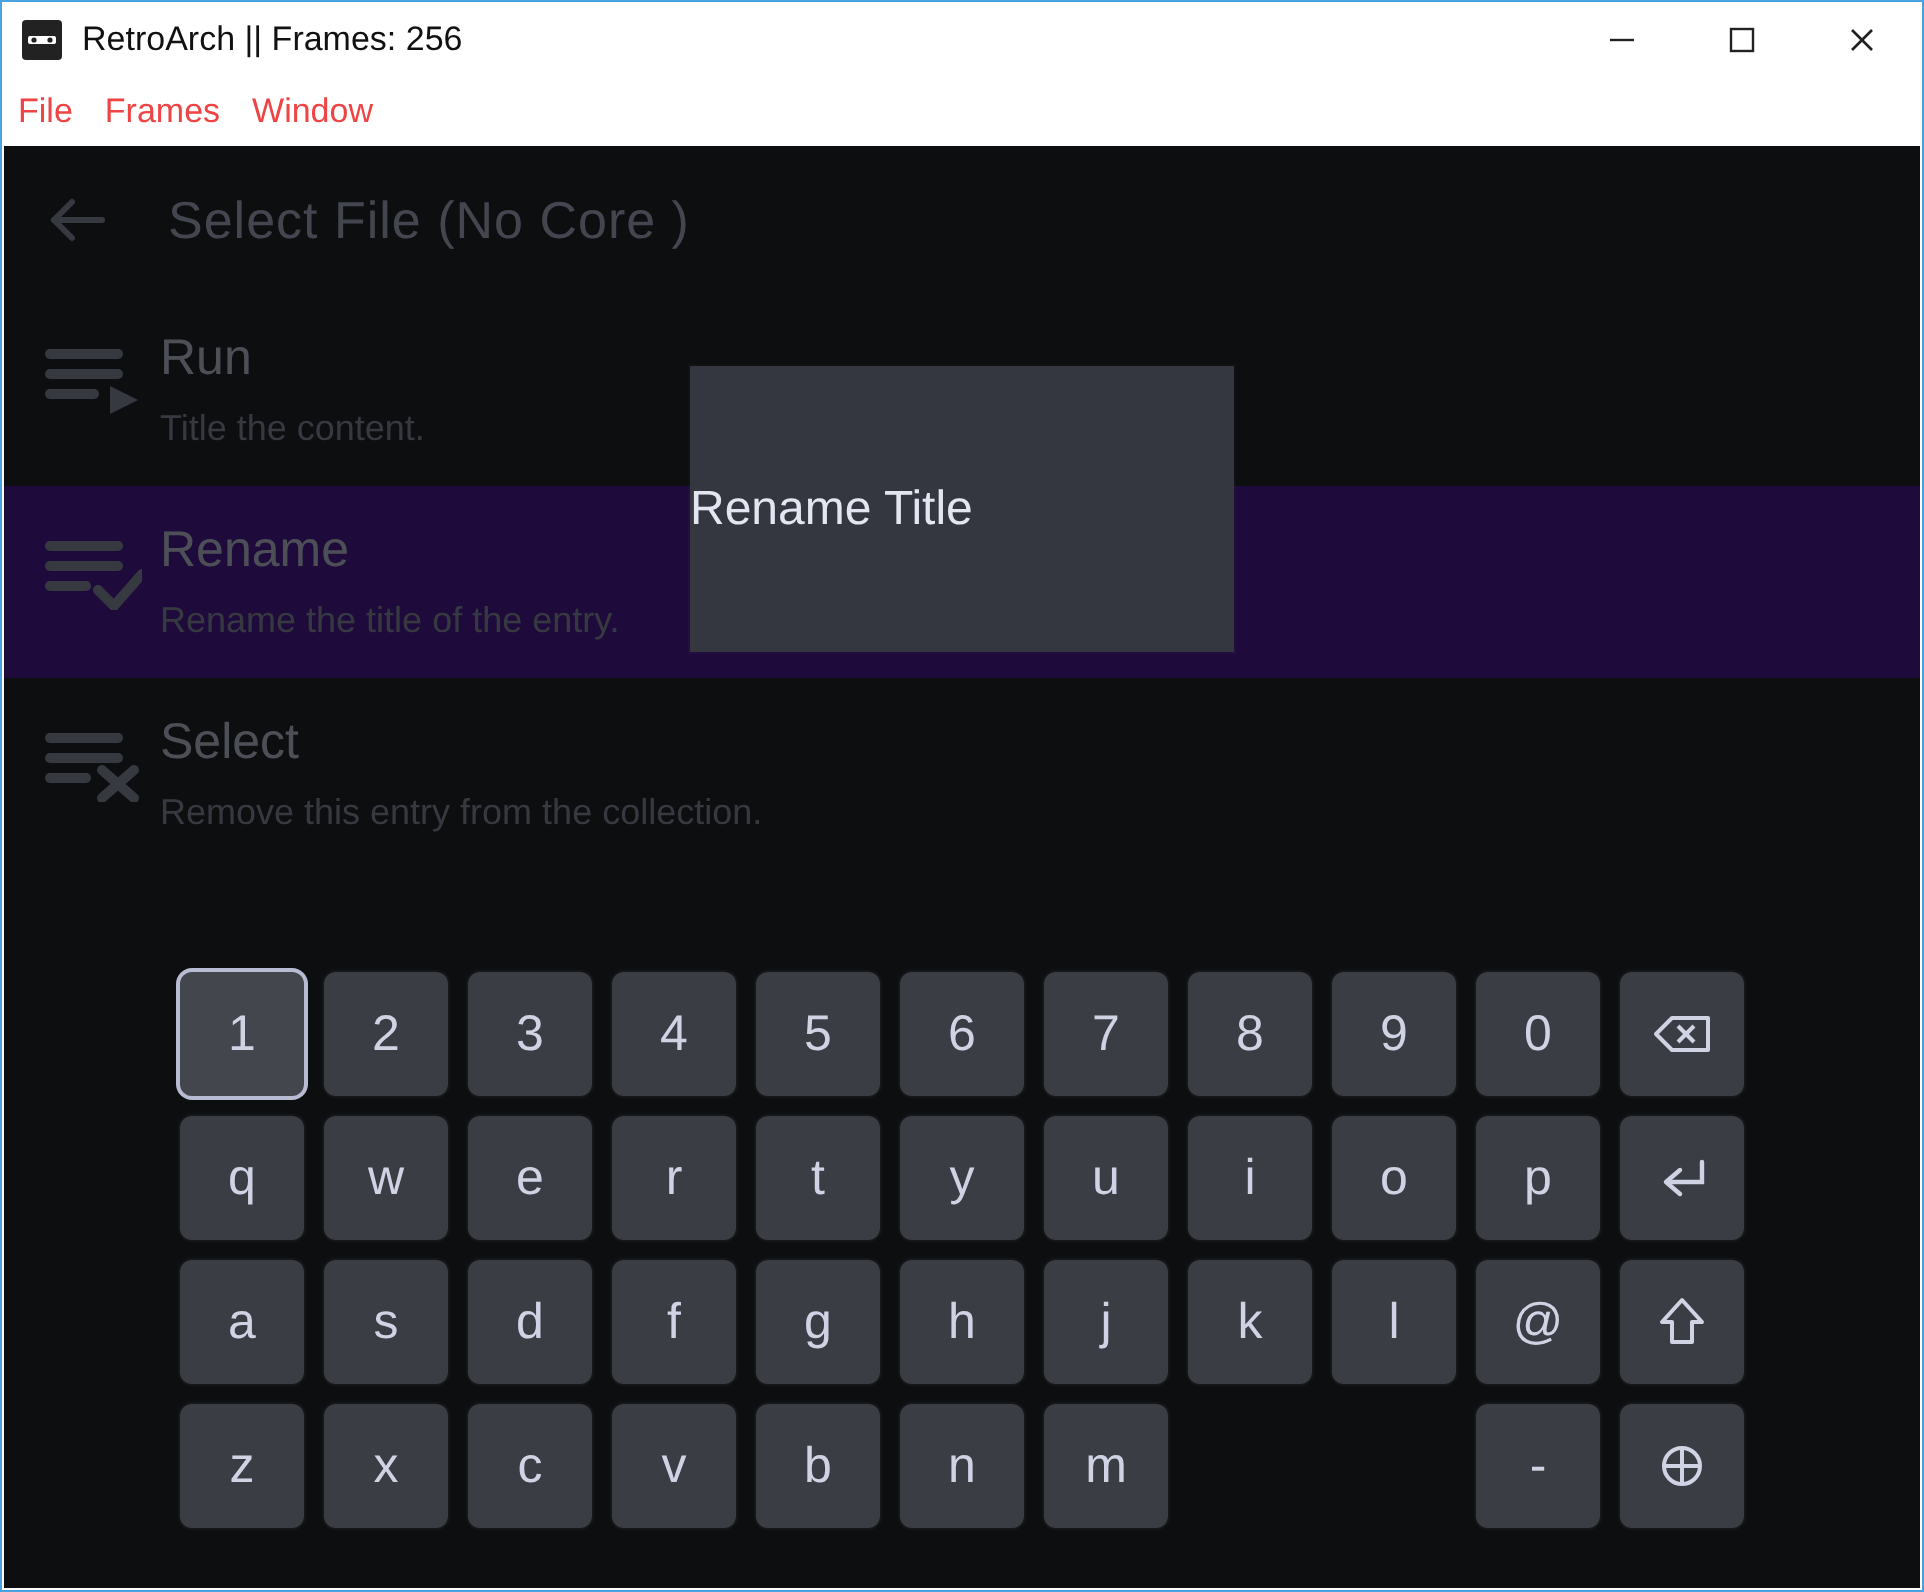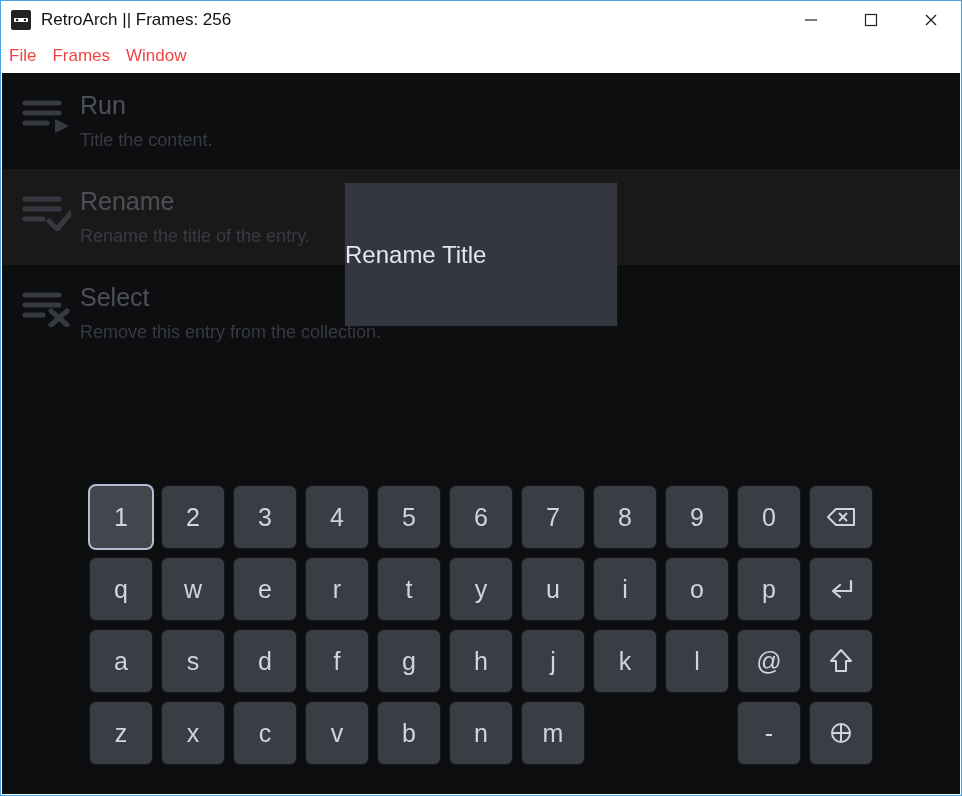--- a/index.html
+++ b/index.html
@@ -96,21 +96,21 @@
     }
 
     
     .list { }
     .list-item {
       display: flex;
       align-items: flex-start;
       padding: 18px 0 18px 8px;
     }
     .list-item.selected {
-      background: #404040;
+      background: #4c1d95;
     }
     .li-icon {
       width: 70px;
       display: flex;
       align-items: center;
       justify-content: center;
       padding-top: 4px;
     }
     .li-text { }
     .li-title {
@@ -214,20 +214,29 @@
 </div>
 
 <div class="menubar">
   <span>File</span>
   <span>Frames</span>
   <span>Window</span>
 </div>
 
 <div class="viewport">
 
+  <div class="header-row">
+    <div class="back-arrow">
+      <svg width="30" height="24" viewBox="0 0 30 24">
+          <line x1="3" y1="12" x2="27" y2="12" stroke="#8b90a4" stroke-width="3" stroke-linecap="round"></line>
+          <polyline points="12,3 3,12 12,21" fill="none" stroke="#8b90a4" stroke-width="3" stroke-linecap="round" stroke-linejoin="round"></polyline>
+        </svg>
+    </div>
+    <div class="header-title">Select File  (No Core )</div>
+  </div>
 
   <div class="list">
     <div class="list-item">
       <div class="li-icon">
         <svg width="52" height="40" viewBox="0 0 52 40">
             <line x1="6" y1="8" x2="40" y2="8" stroke="#8b90a4" stroke-width="5" stroke-linecap="round"></line>
             <line x1="6" y1="18" x2="40" y2="18" stroke="#8b90a4" stroke-width="5" stroke-linecap="round"></line>
             <line x1="6" y1="28" x2="28" y2="28" stroke="#8b90a4" stroke-width="5" stroke-linecap="round"></line>
             <polygon points="36,24 50,31 36,38" fill="#8b90a4"></polygon>
           </svg>

